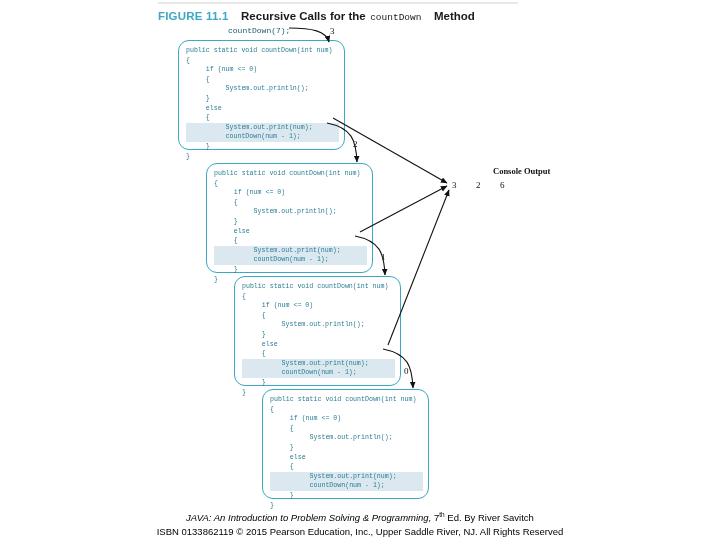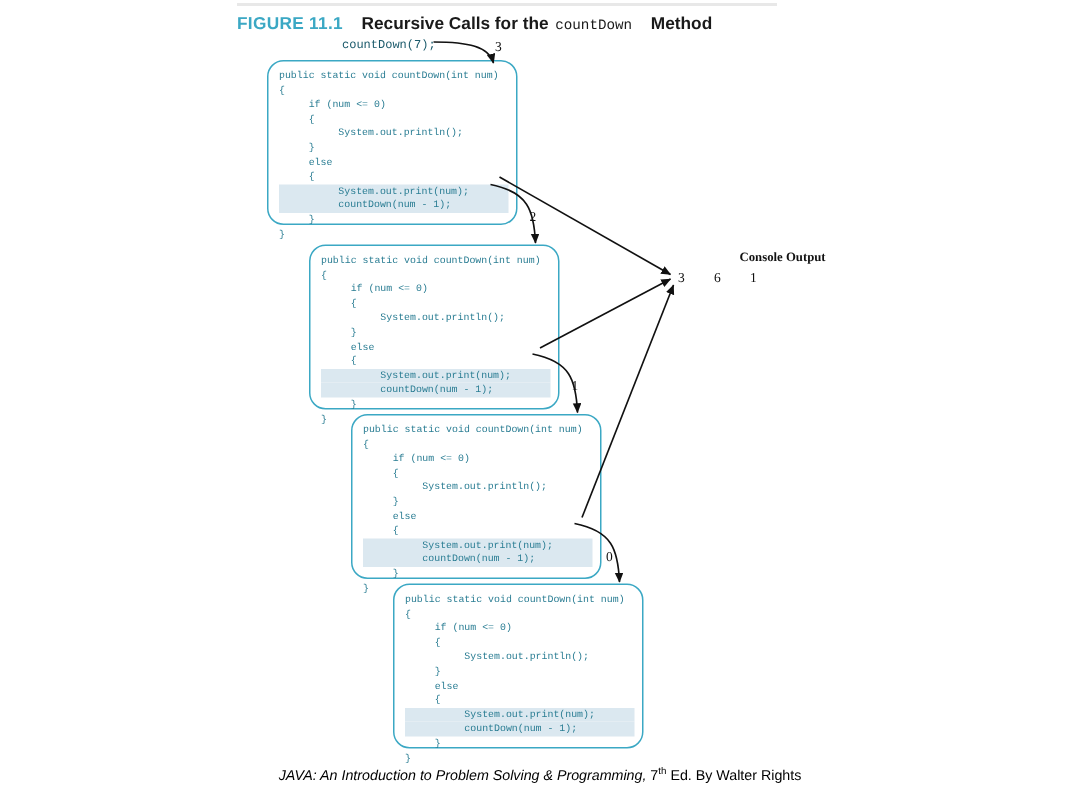--- a/index.html
+++ b/index.html
@@ -182,21 +182,21 @@
   <div class="code-frame" id="frame4" style="left:262px; top:389px; width:167px; height:110px;">
     <div class="code-body"><span class="code-line">public static void countDown(int num)</span><span class="code-line">{</span><span class="code-line">     if (num &lt;= 0)</span><span class="code-line">     {</span><span class="code-line">          System.out.println();</span><span class="code-line">     }</span><span class="code-line">     else</span><span class="code-line">     {</span><span class="code-line hl">          System.out.print(num);</span><span class="code-line hl">          countDown(num - 1);</span><span class="code-line">     }</span><span class="code-line">}</span></div>
   </div>
 
   <div class="arrow-label" style="left:330px; top:26px;">3</div>
   <div class="arrow-label" style="left:353px; top:139px;">2</div>
   <div class="arrow-label" style="left:381px; top:252px;">1</div>
   <div class="arrow-label" style="left:404px; top:366px;">0</div>
 
   <div class="console-title">Console Output</div>
-  <div class="console-values">3  6  1</div>
+  <div class="console-values">3  2  6</div>
 
   <svg id="connectors" viewBox="0 0 720 540">
     <defs>
       <marker id="ah" markerWidth="7" markerHeight="7" refX="5.6" refY="2.6" orient="auto" markerUnits="strokeWidth">
         <path d="M0,0 L6,2.6 L0,5.2 z" fill="#111111"></path>
       </marker>
     </defs>
 
     <path d="M289,28 C312,28 326,31 329,42" fill="none" stroke="#111111" stroke-width="1.1" marker-end="url(#ah)"></path>
 
@@ -207,16 +207,17 @@
     <path d="M383,349 C408,354 412,366 413,388" fill="none" stroke="#111111" stroke-width="1.1" marker-end="url(#ah)"></path>
 
     <path d="M333,118 L447,183" fill="none" stroke="#111111" stroke-width="1.1" marker-end="url(#ah)"></path>
 
     <path d="M360,232 L447,186" fill="none" stroke="#111111" stroke-width="1.1" marker-end="url(#ah)"></path>
 
     <path d="M388,345 L449,190" fill="none" stroke="#111111" stroke-width="1.1" marker-end="url(#ah)"></path>
   </svg>
 
   <div class="footer">
-    <div class="footer-line1"><span>JAVA: An Introduction to Problem Solving &amp; Programming,</span><span class="roman">&nbsp;</span><span class="roman">7</span><sup>th</sup><span class="roman">&nbsp;</span><span class="roman">Ed. By Walter Rights</span></div>
+    <div class="footer-line1"><span>JAVA: An Introduction to Problem Solving &amp; Programming,</span><span class="roman">&nbsp;</span><span class="roman">7</span><sup>th</sup><span class="roman">&nbsp;</span><span class="roman">Ed. By River Savitch</span></div>
+    <div class="footer-line2">ISBN 0133862119 © 2015 Pearson Education, Inc., Upper Saddle River, NJ. All Rights Reserved</div>
   </div>
 
 </div>
 
 </body></html>

